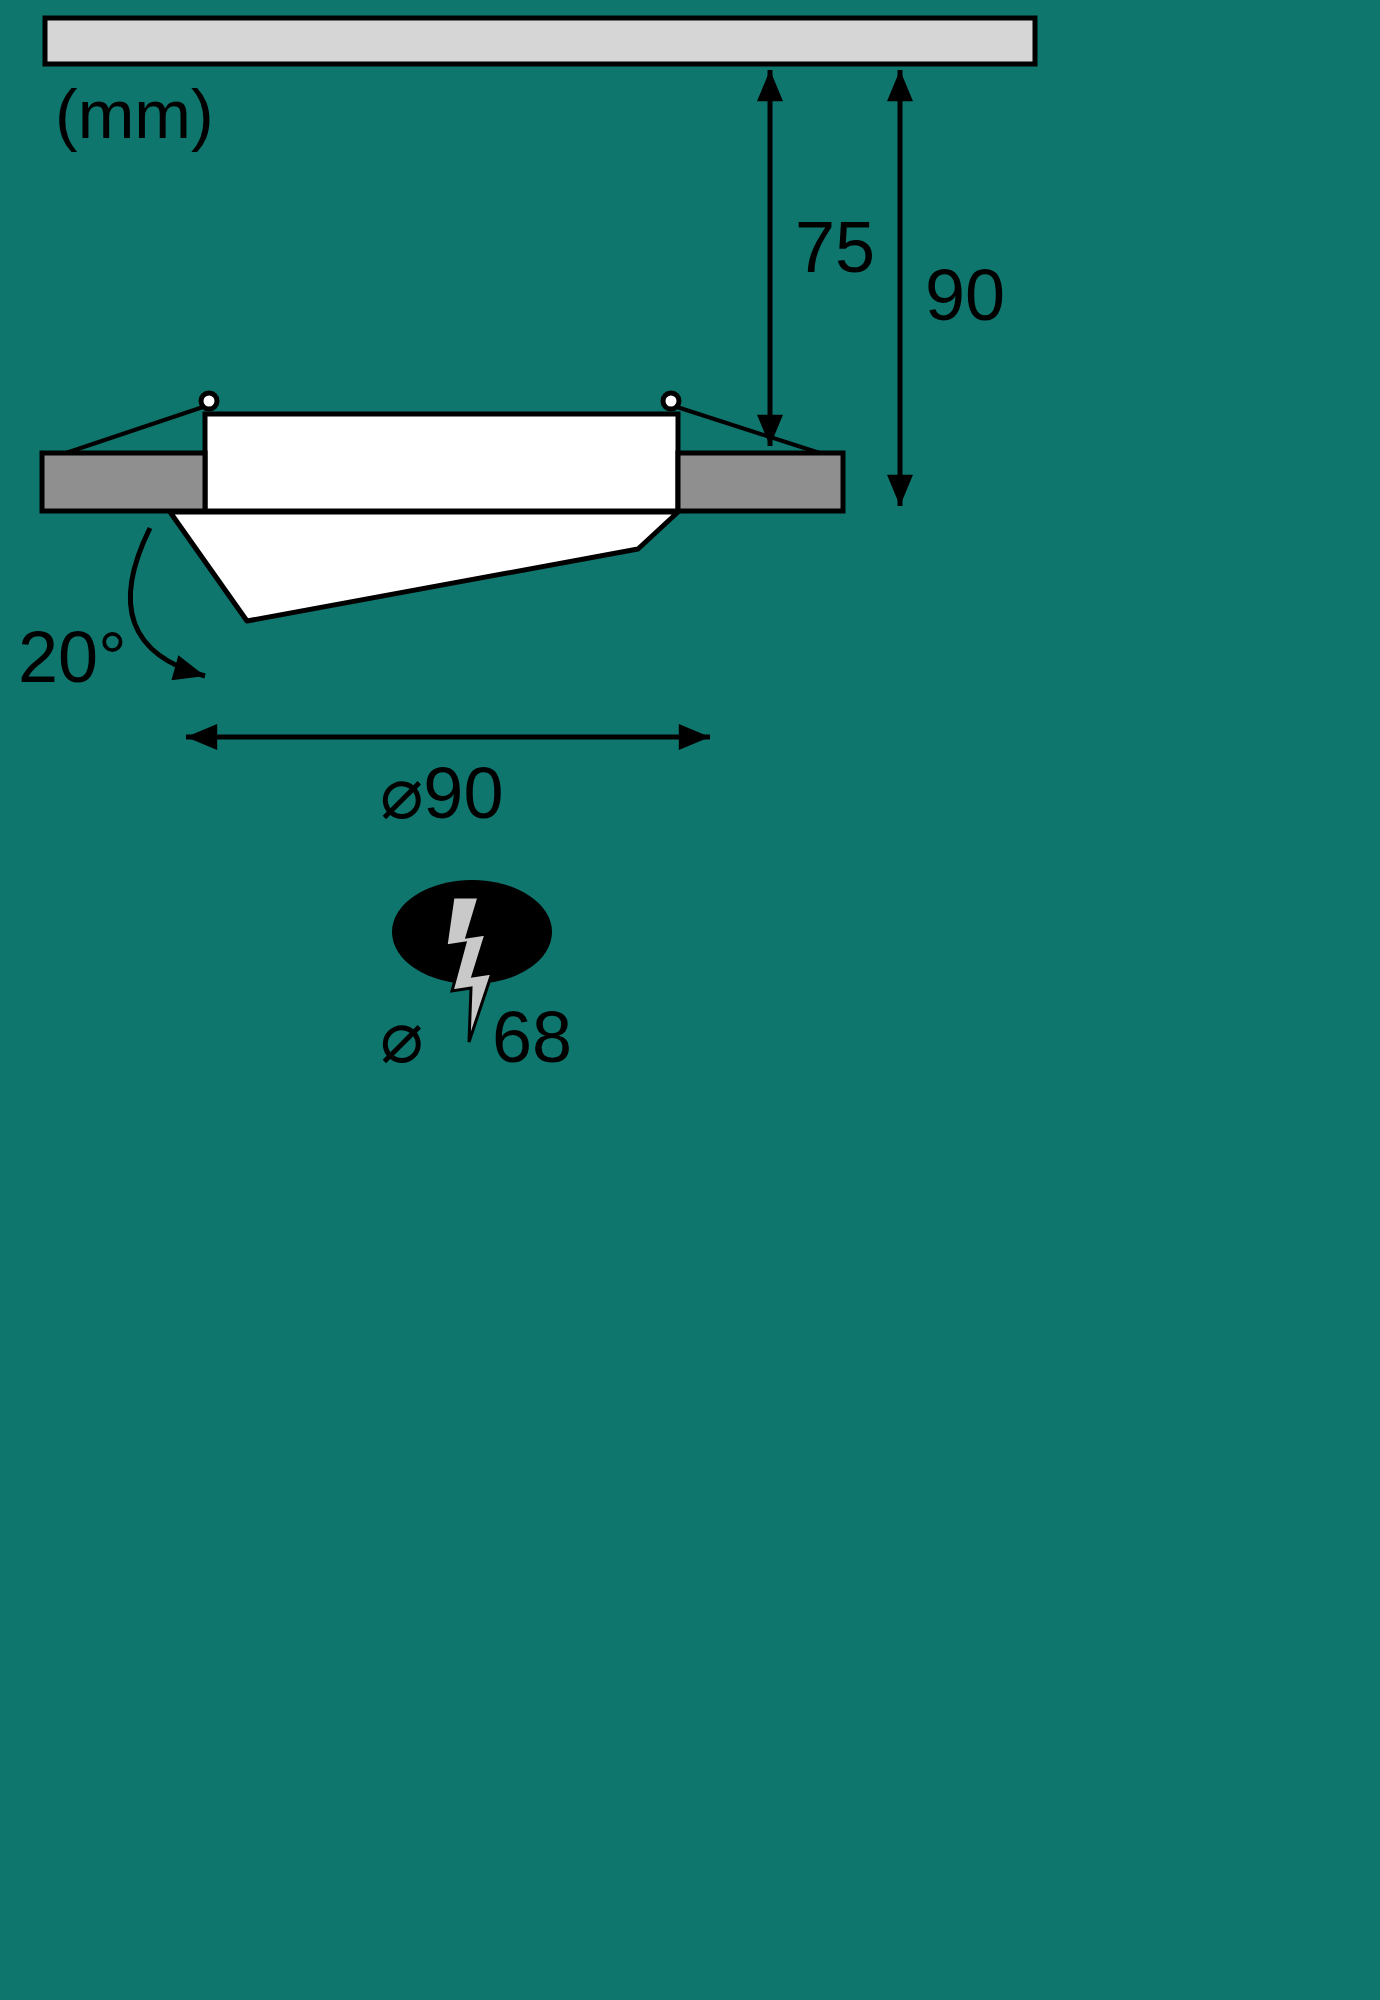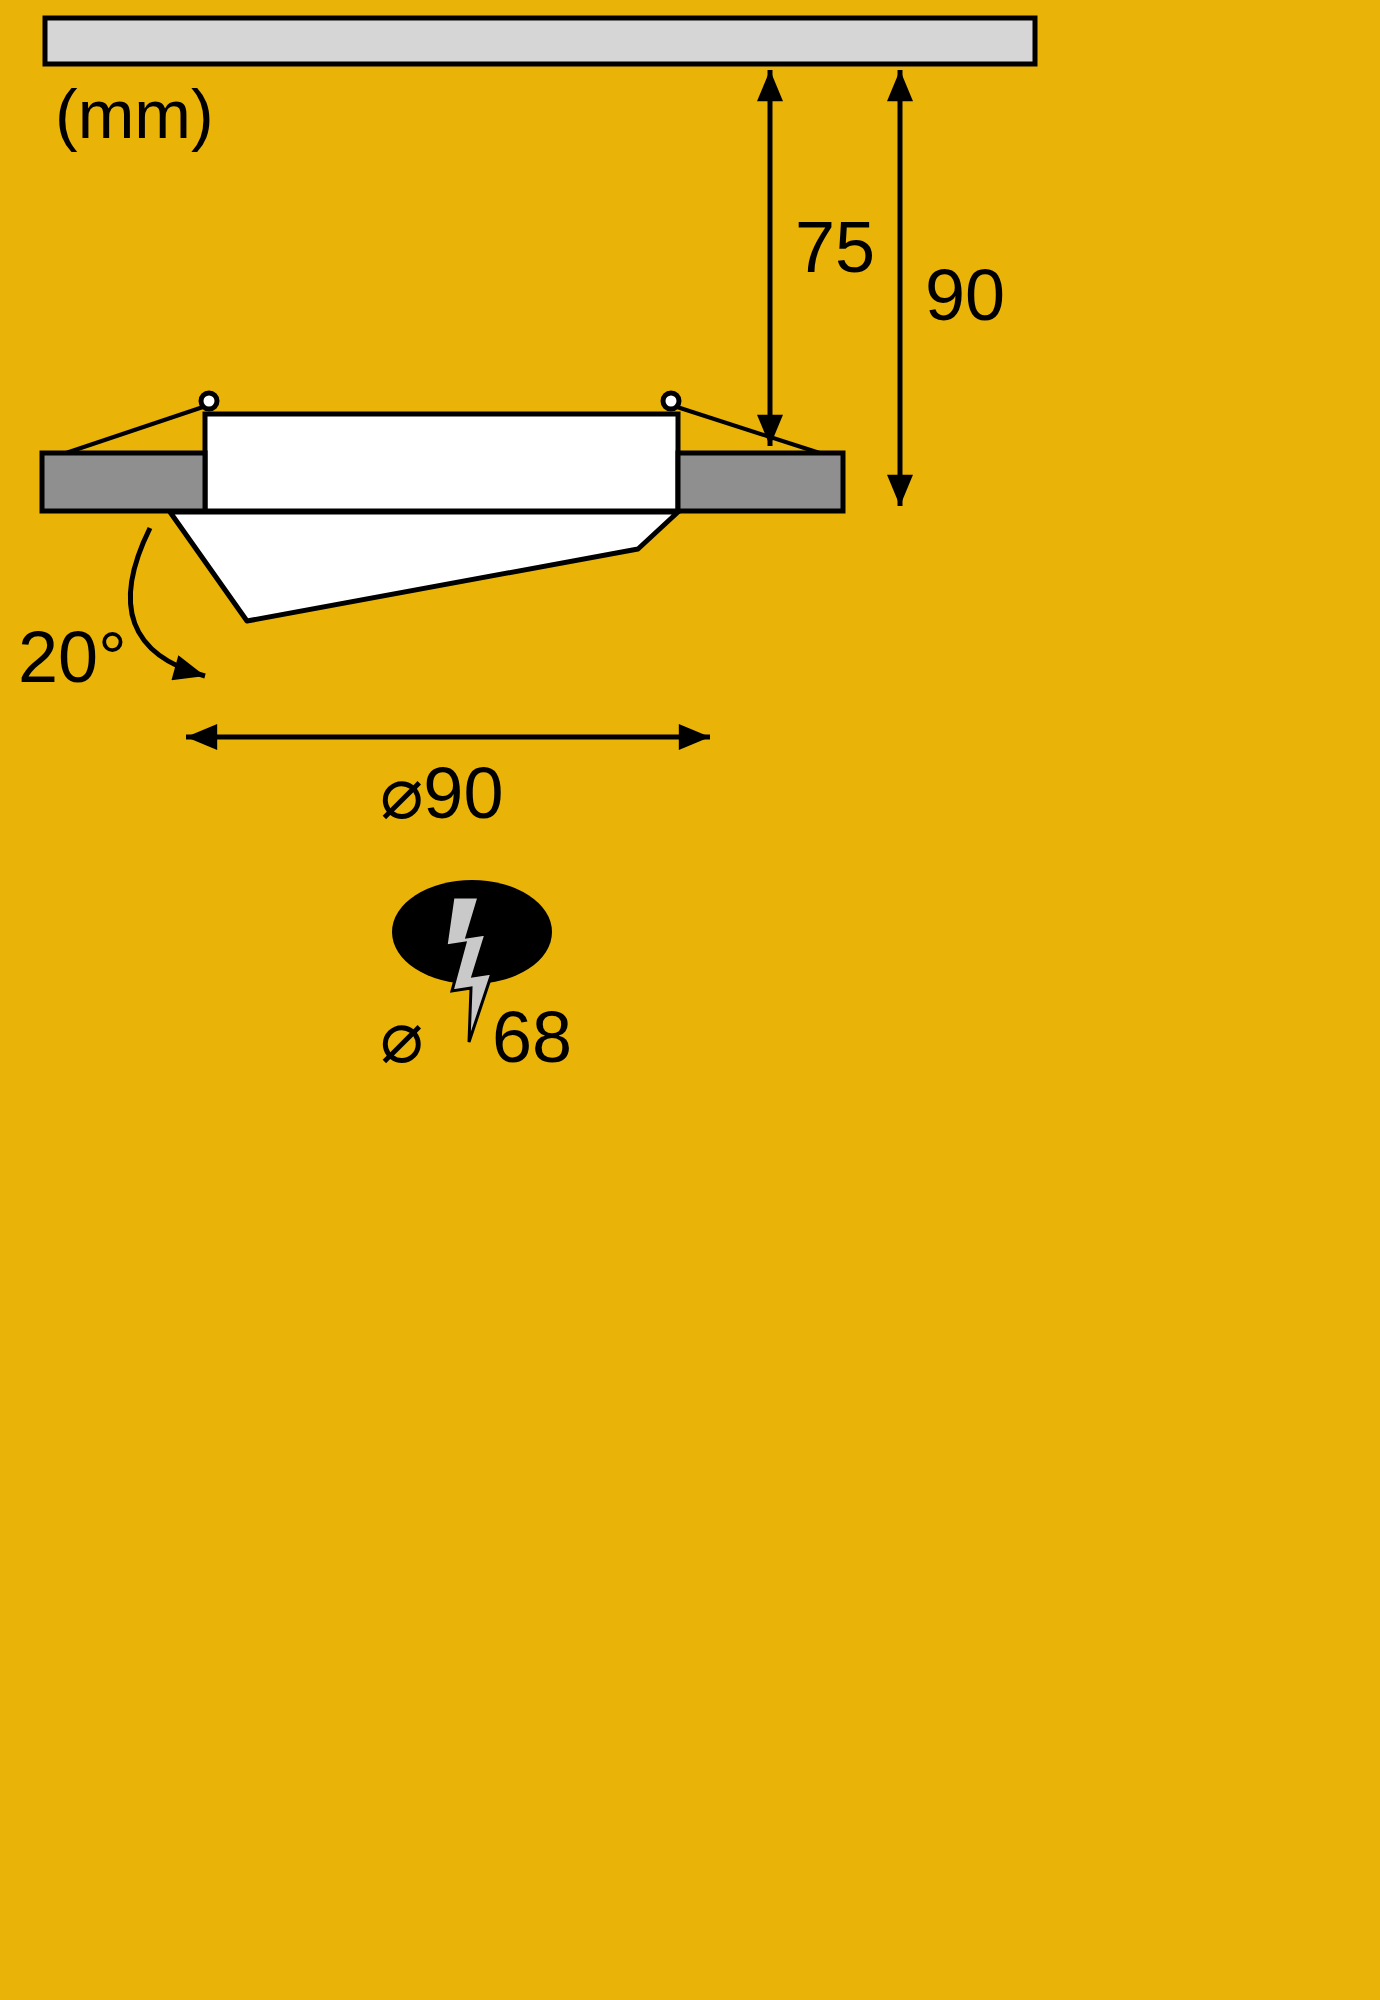--- a/index.html
+++ b/index.html
@@ -4,21 +4,21 @@
 <style>
   html, body {
     margin: 0;
     padding: 0;
     background: #ffffff;
   }
   .stage {
     position: relative;
     width: 1380px;
     height: 2000px;
-    background: #eab308;
+    background: #0f766e;
     overflow: hidden;
   }
   svg {
     display: block;
   }
   text {
     font-family: "Liberation Sans", "DejaVu Sans", sans-serif;
     fill: #000000;
   }
   .dim-label   { font-size: 72px; }

